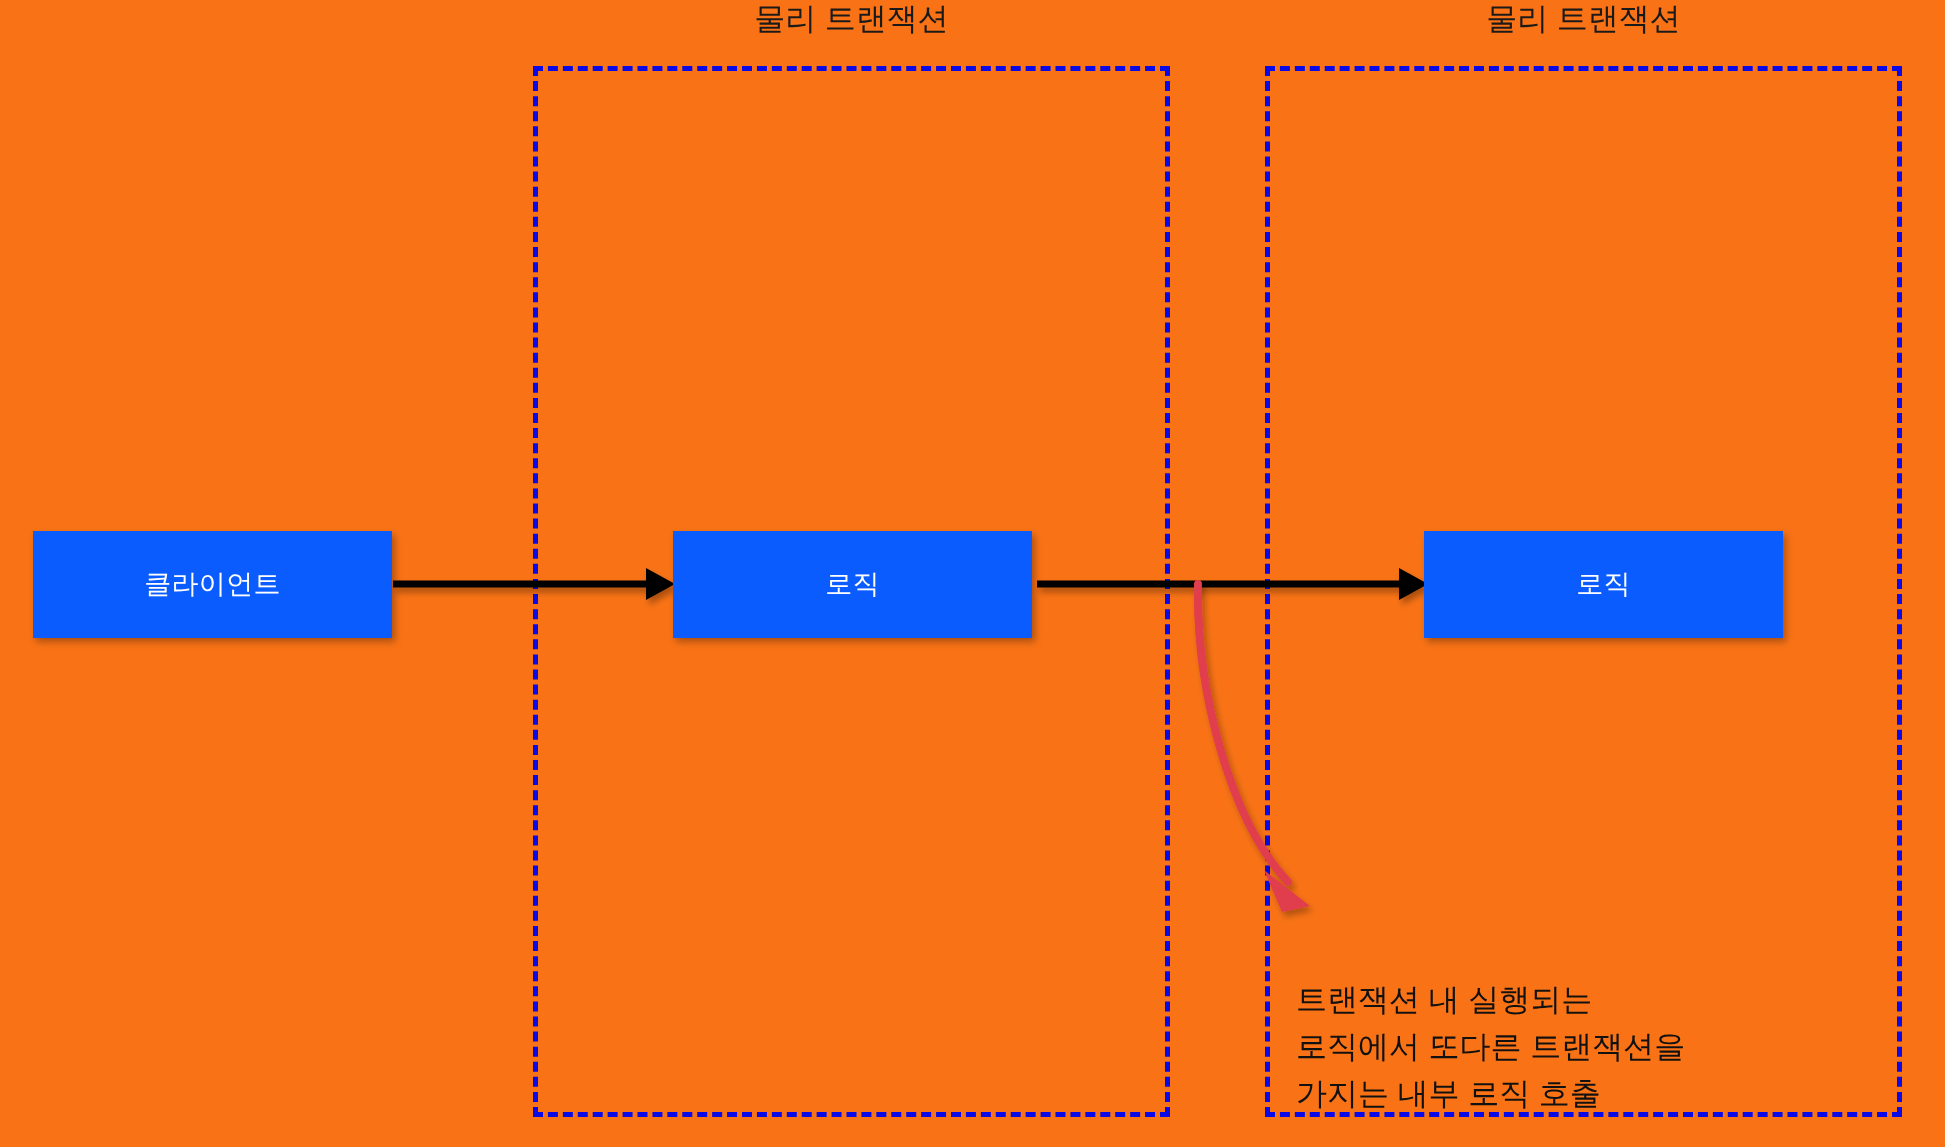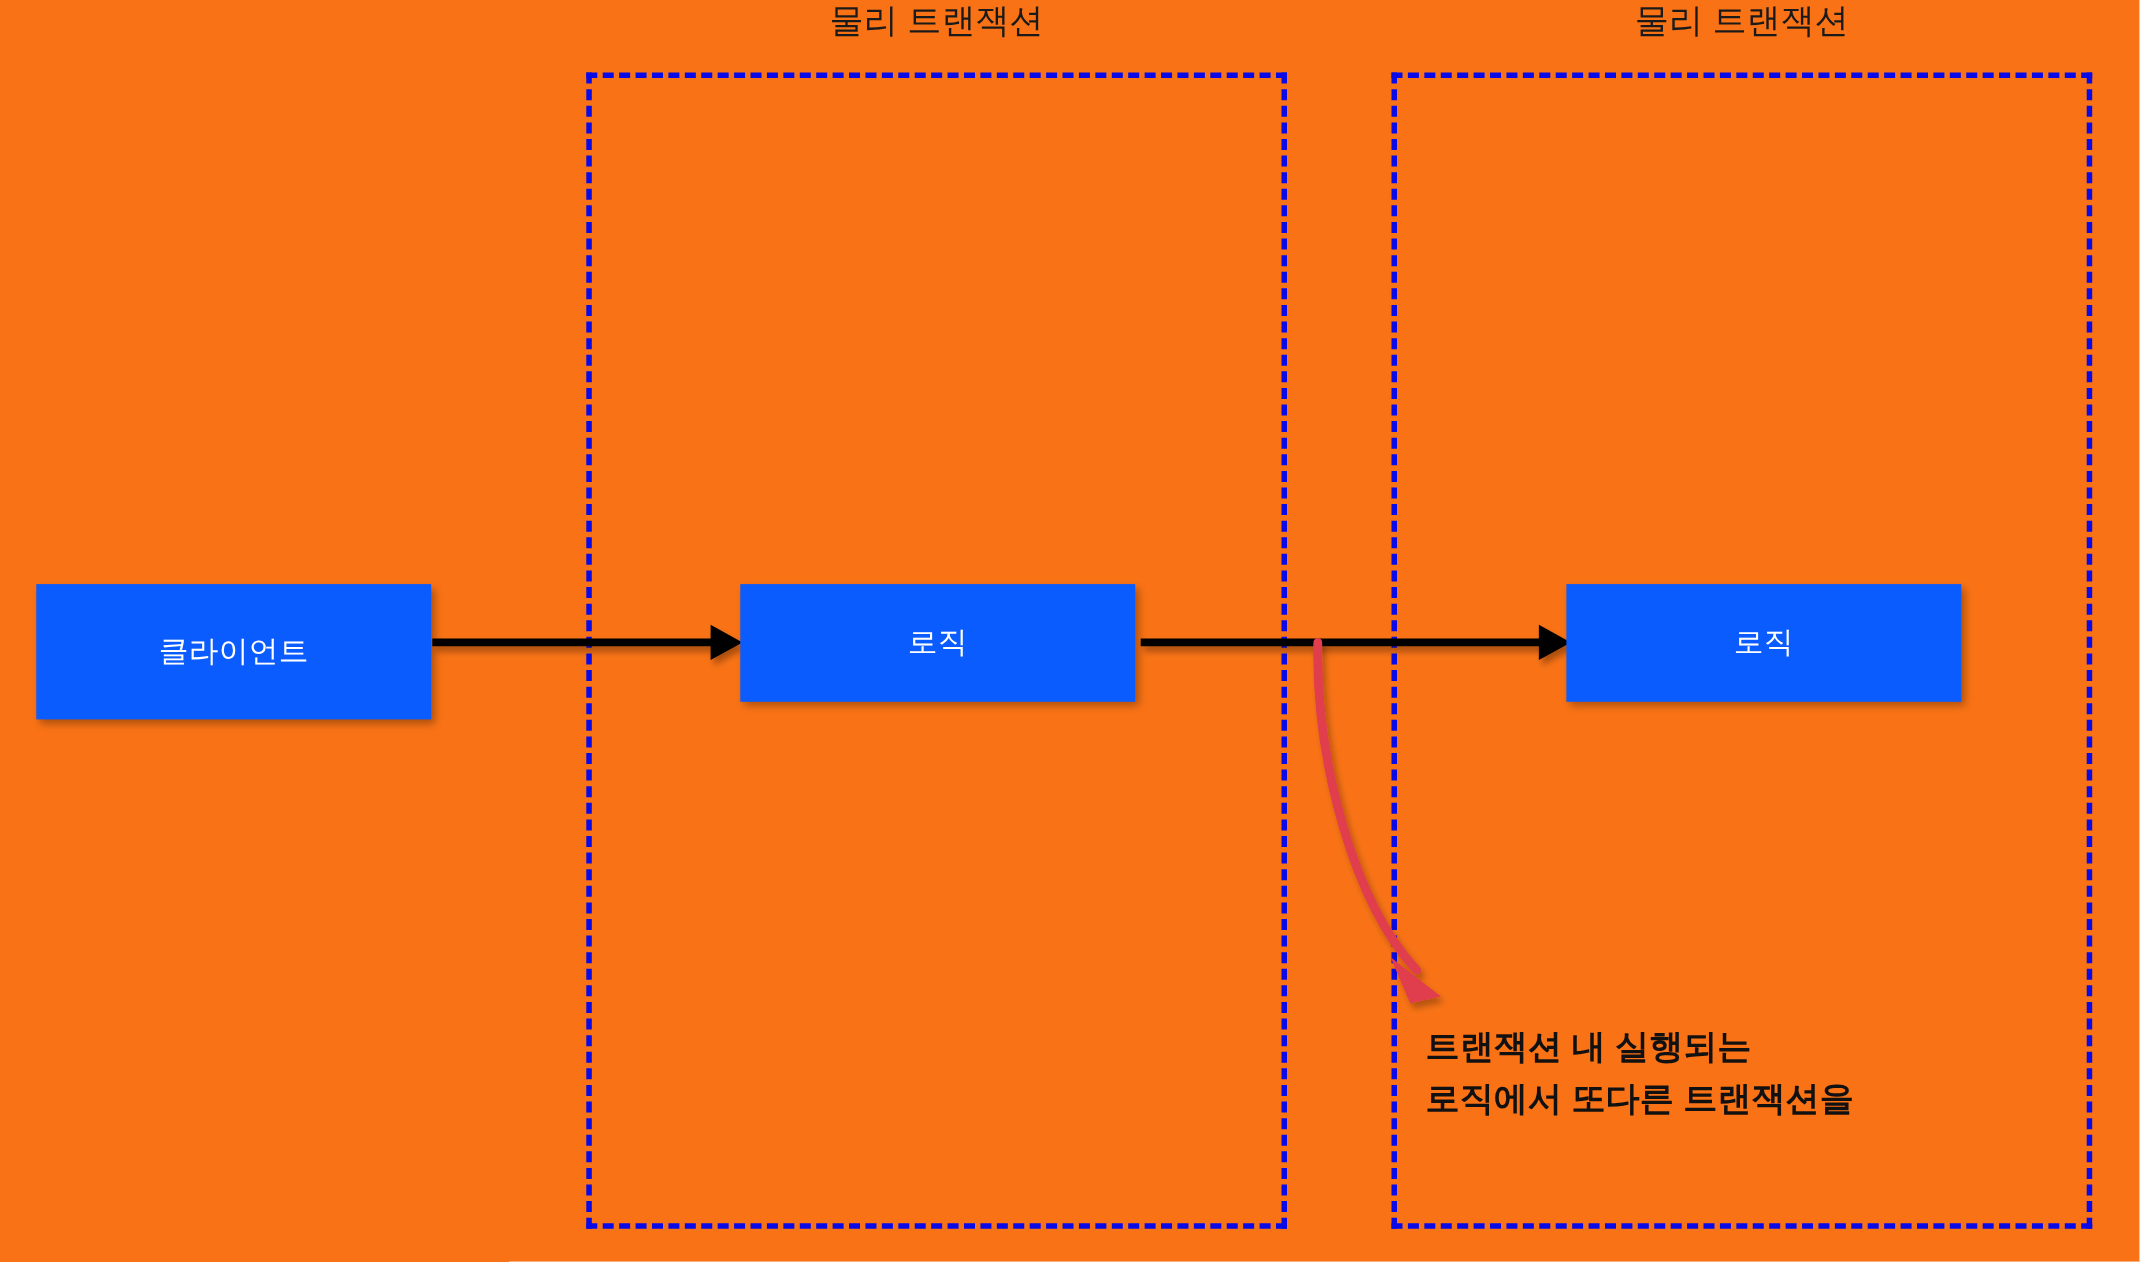--- a/index.html
+++ b/index.html
@@ -116,21 +116,21 @@
       <filter id="shadowB" x="-30%" y="-60%" width="180%" height="260%">
         <feDropShadow dx="3" dy="5" stdDeviation="3" flood-color="#000000" flood-opacity="0.32"></feDropShadow>
       </filter>
     </defs>
     <g filter="url(#shadowB)">
       <line x1="12" y1="28" x2="380" y2="28" stroke="#000000" stroke-width="7"></line>
       <polygon points="374,12 403,28 374,44" fill="#000000"></polygon>
     </g>
   </svg>
 
-  <div class="node-box" style="left:33px; top:531px; width:359px; height:123px;">
+  <div class="node-box" style="left:33px; top:531px; width:359px; height:107px;">
     <span class="node-label">클라이언트</span>
   </div>
 
   <div class="node-box" style="left:673px; top:531px; width:359px; height:107px;">
     <span class="node-label">로직</span>
   </div>
 
   <div class="node-box" style="left:1424px; top:531px; width:359px; height:107px;">
     <span class="node-label">로직</span>
   </div>
@@ -140,18 +140,19 @@
       <filter id="shadowC" x="-30%" y="-20%" width="180%" height="160%">
         <feDropShadow dx="3" dy="5" stdDeviation="3" flood-color="#000000" flood-opacity="0.28"></feDropShadow>
       </filter>
     </defs>
     <g filter="url(#shadowC)">
       <path d="M 28 14 C 26 120, 60 250, 118 312" stroke="#e03c4e" stroke-width="8" fill="none" stroke-linecap="round"></path>
       <polygon points="94 300, 140 336, 112 342" fill="#e03c4e"></polygon>
     </g>
   </svg>
 
-  <div class="annotation" style="left:1296px; top:928px;font-weight:bold;">
+  <div class="annotation" style="left:1296px; top:976px;">
     <span class="ann-line">트랜잭션 내 실행되는</span>
     <span class="ann-line">로직에서 또다른 트랜잭션을</span>
+    <span class="ann-line">가지는 내부 로직 호출</span>
   </div>
 
 </div>
 
 </body></html>

